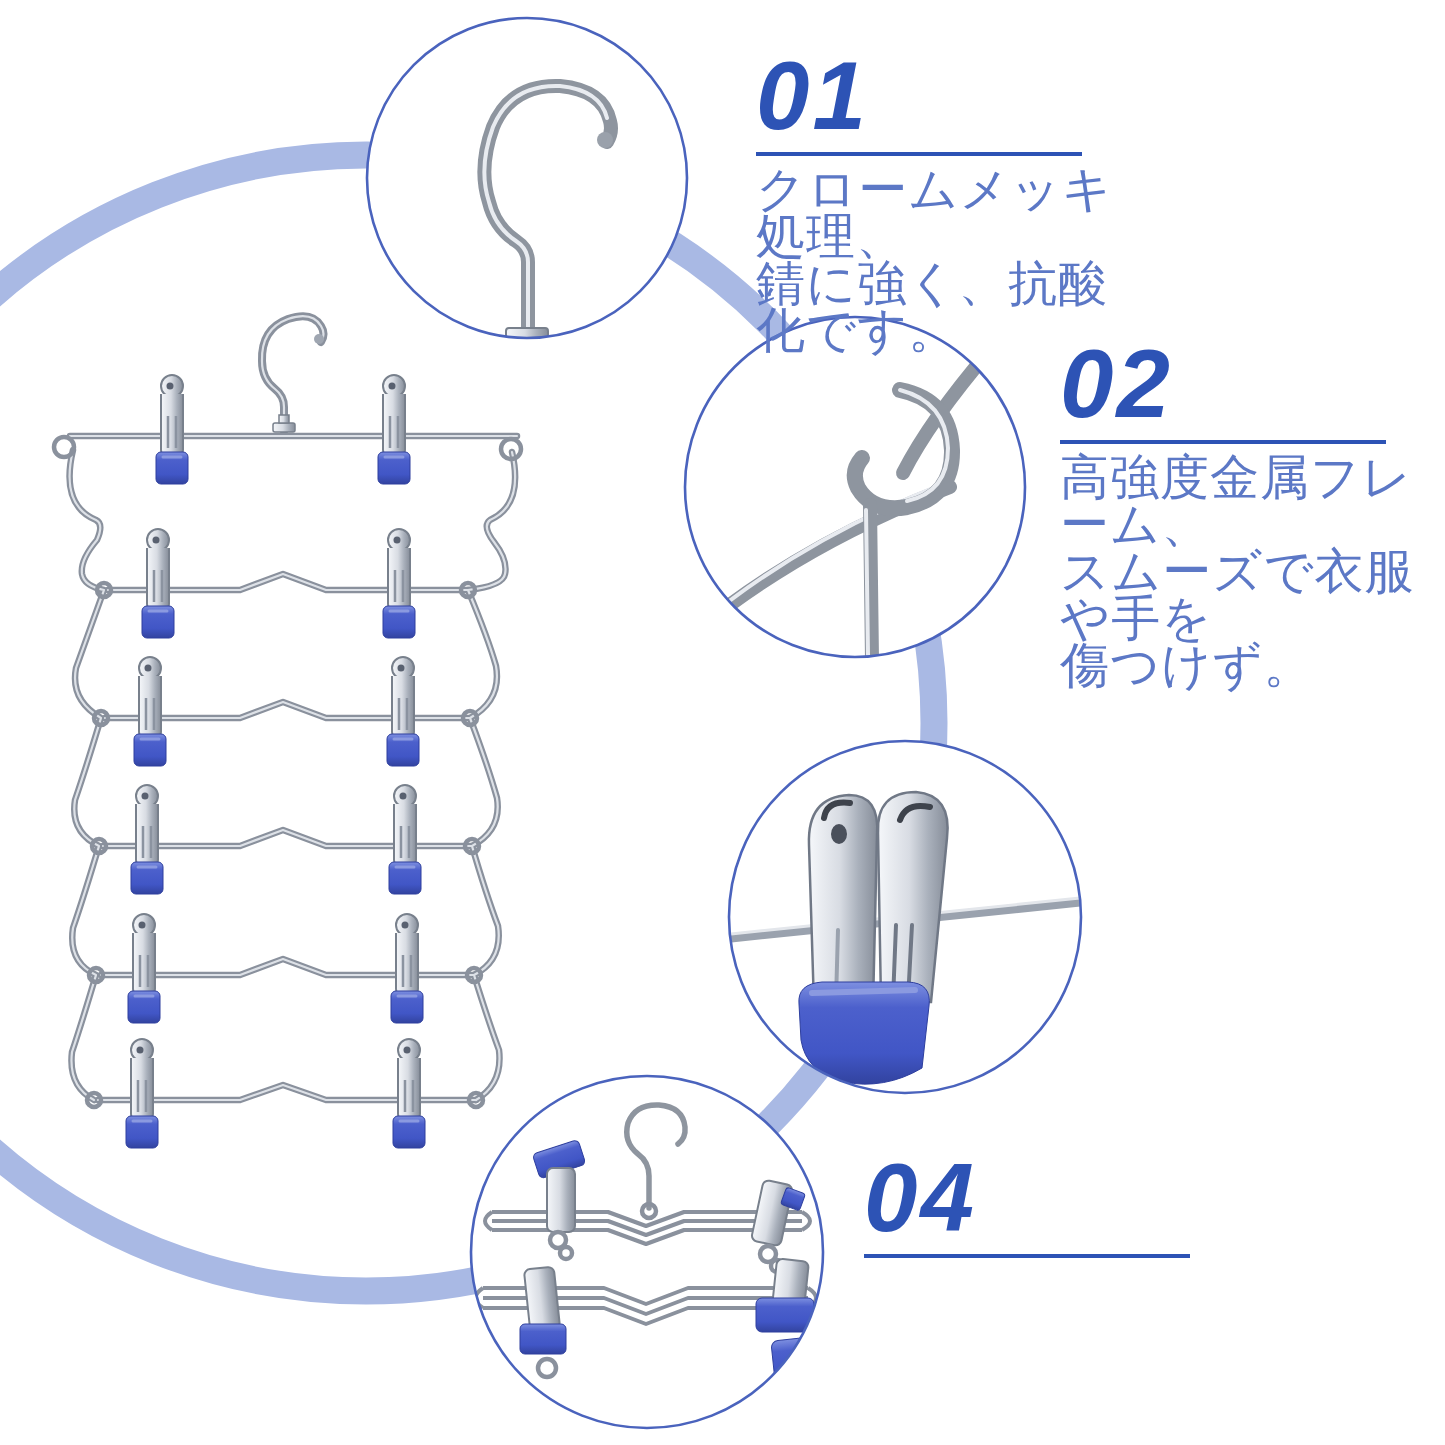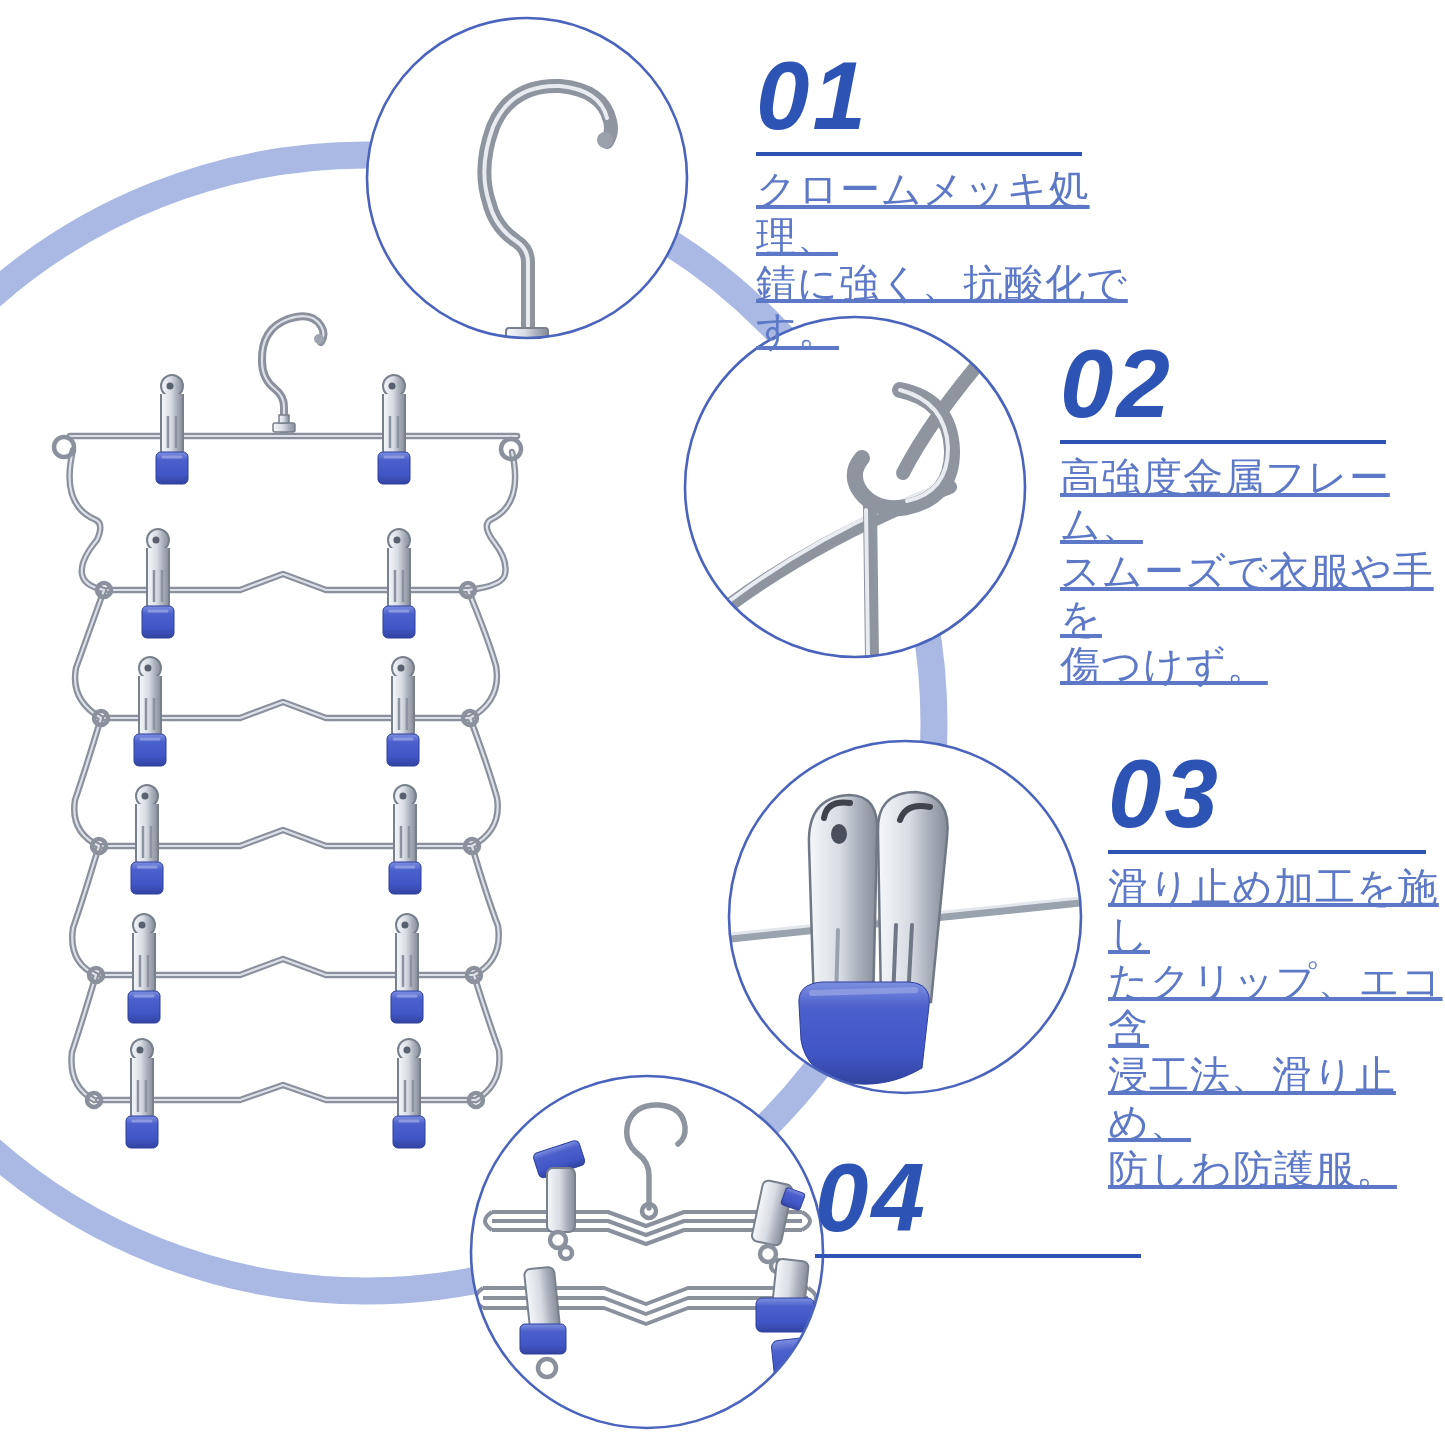--- a/index.html
+++ b/index.html
@@ -16,22 +16,22 @@
   .cfill{fill:#ffffff;}
   .cstroke{fill:none;stroke:var(--circle-border);stroke-width:2.6;}
   .bigring{fill:none;stroke:var(--band);stroke-width:27;}
   .bluefill{fill:url(#blv);stroke:#2e3f9e;stroke-width:1;}
 
   
   .feature{position:absolute;width:400px;}
   .num{font-size:96px;font-weight:bold;font-style:italic;color:var(--accent);
        line-height:1.12;letter-spacing:3px;}
   .rule{width:326px;height:0;border-top:4px solid var(--accent);margin-top:2px;}
-  .desc{margin-top:10px;font-size:40px;line-height:47px;letter-spacing:1px;
-        color:var(--text-blue);white-space:pre-line;text-decoration:underline;}
+  .desc{margin-top:10px;font-size:49px;line-height:47px;letter-spacing:1px;
+        color:var(--text-blue);white-space:pre-line;}
 </style>
 </head>
 <body>
 
 <div class="canvas">
 
 <svg class="art" width="1445" height="1445" viewBox="0 0 1445 1445">
   <defs>
     <linearGradient id="chv" x1="0" y1="0" x2="1" y2="0">
       <stop offset="0" stop-color="#f5f7fa"></stop>
@@ -228,27 +228,19 @@
 </div>
 
 <div class="feature" style="left:1060px;top:330px;">
   <div class="num">02</div>
   <div class="rule"></div>
   <div class="desc">高強度金属フレーム、
 スムーズで衣服や手を
 傷つけず。</div>
 </div>
 
-<div class="feature" style="left:1108px;top:740px;width:337px;">
-  <div class="num">03</div>
-  <div class="rule" style="width:318px;"></div>
-  <div class="desc">滑り止め加工を施し
-たクリップ、エコ含
-浸工法、滑り止め、
-防しわ防護服。</div>
-</div>
-
-<div class="feature" style="left:815px;top:1144px;">
+
+<div class="feature" style="left:864px;top:1144px;">
   <div class="num">04</div>
   <div class="rule"></div>
 </div>
 
 </div>
 
 </body></html>

